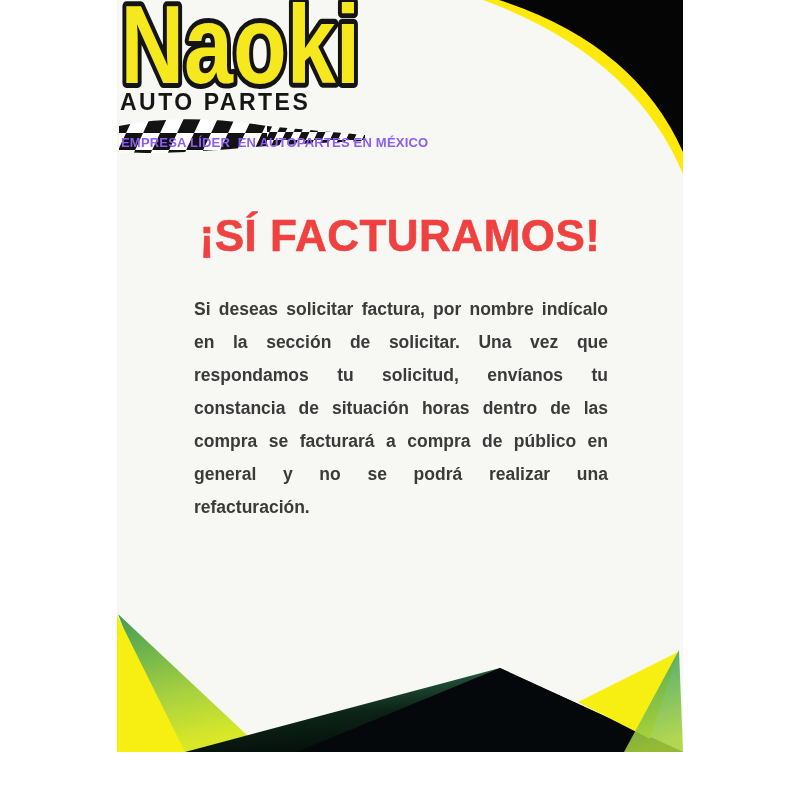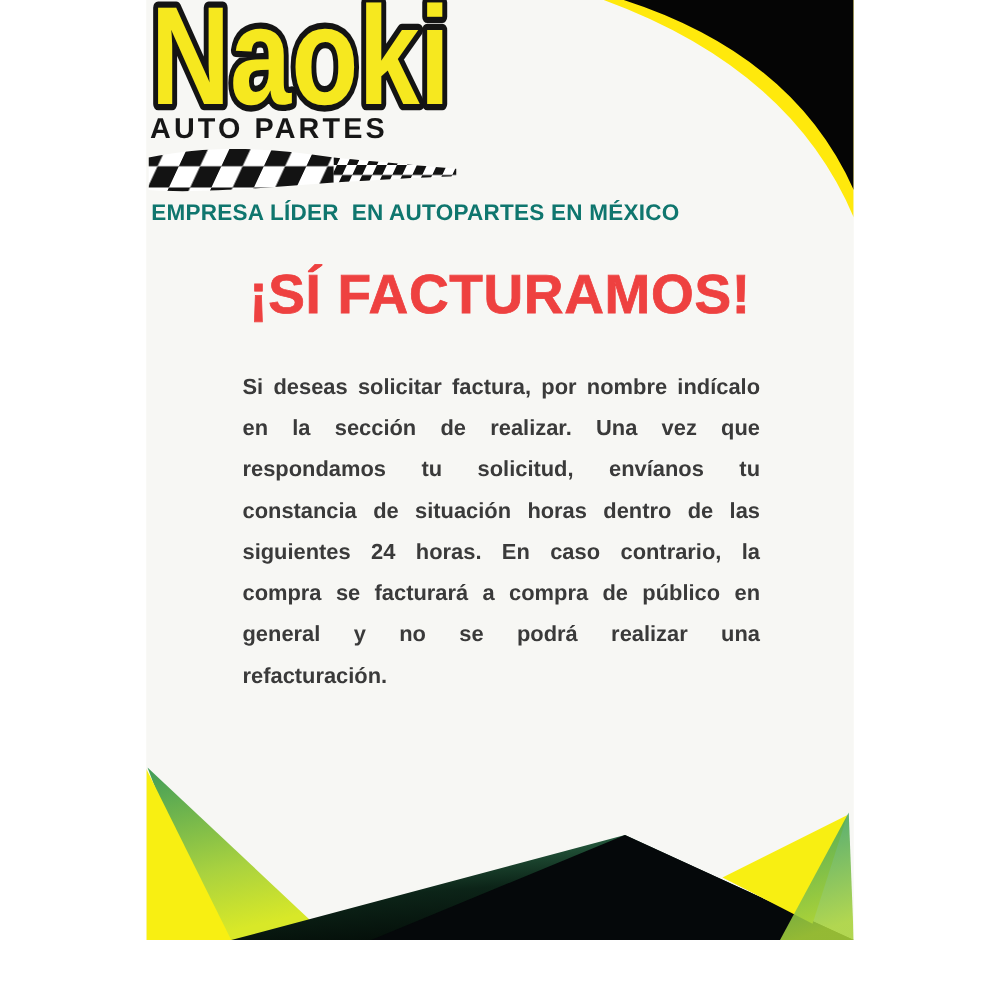--- a/index.html
+++ b/index.html
@@ -13,22 +13,22 @@
   }
   
   .logo-svg{position:absolute;left:0;top:0;width:270px;height:100px;}
   .auto-partes{
     position:absolute;left:3px;top:89px;
     font-size:23px;font-weight:700;letter-spacing:2.5px;color:#161616;
     white-space:nowrap;
   }
   .flag-svg{position:absolute;left:0;top:116px;width:252px;height:42px;}
   .tagline{
-    position:absolute;left:4px;top:160px;
-    font-size:18px;font-weight:700;color:#0f766e;letter-spacing:0.2px;
+    position:absolute;left:4px;top:135px;
+    font-size:13px;font-weight:700;color:#8b5cf6;letter-spacing:0.2px;
     white-space:pre-wrap;
   }
   
   .corner-svg{position:absolute;right:0;top:0;width:200px;height:180px;}
   
   .headline{
     position:absolute;left:0;top:211px;width:100%;
     text-align:center;font-size:44px;font-weight:700;color:#ee4140;
     -webkit-text-stroke:0.6px #ee4140;letter-spacing:0.5px;
   }
@@ -78,24 +78,23 @@
     <path d="M2,10 C50,0 100,2 150,10 L150,30 C100,34 40,39 2,36 Z" fill="url(#chkA)"></path>
     <path d="M150,10 C190,14 225,17 248,19 L248,25 C215,26 185,28 150,30 Z" fill="url(#chkB)"></path>
   </svg>
 
   <div class="tagline">EMPRESA LÍDER  EN AUTOPARTES EN MÉXICO</div>
 
   <div class="headline">¡SÍ FACTURAMOS!</div>
 
   <div class="body-block">
     <div class="body-line">Si deseas solicitar factura, por nombre indícalo</div>
-    <div class="body-line">en la sección de realizar. Una vez que</div>
+    <div class="body-line">en la sección de solicitar. Una vez que</div>
     <div class="body-line">respondamos tu solicitud, envíanos tu</div>
     <div class="body-line">constancia de situación horas dentro de las</div>
-    <div class="body-line">siguientes 24 horas. En caso contrario, la</div>
     <div class="body-line">compra se facturará a compra de público en</div>
     <div class="body-line">general y no se podrá realizar una</div>
     <div class="body-line last">refacturación.</div>
   </div>
 
   <svg class="bottom-svg" viewBox="0 0 566 145" preserveAspectRatio="none">
     <defs>
       <linearGradient id="gradLeftGreen" x1="0" y1="0" x2="0.25" y2="1">
         <stop offset="0" stop-color="#3f9c59"></stop>
         <stop offset="0.65" stop-color="#a9d23f"></stop>

